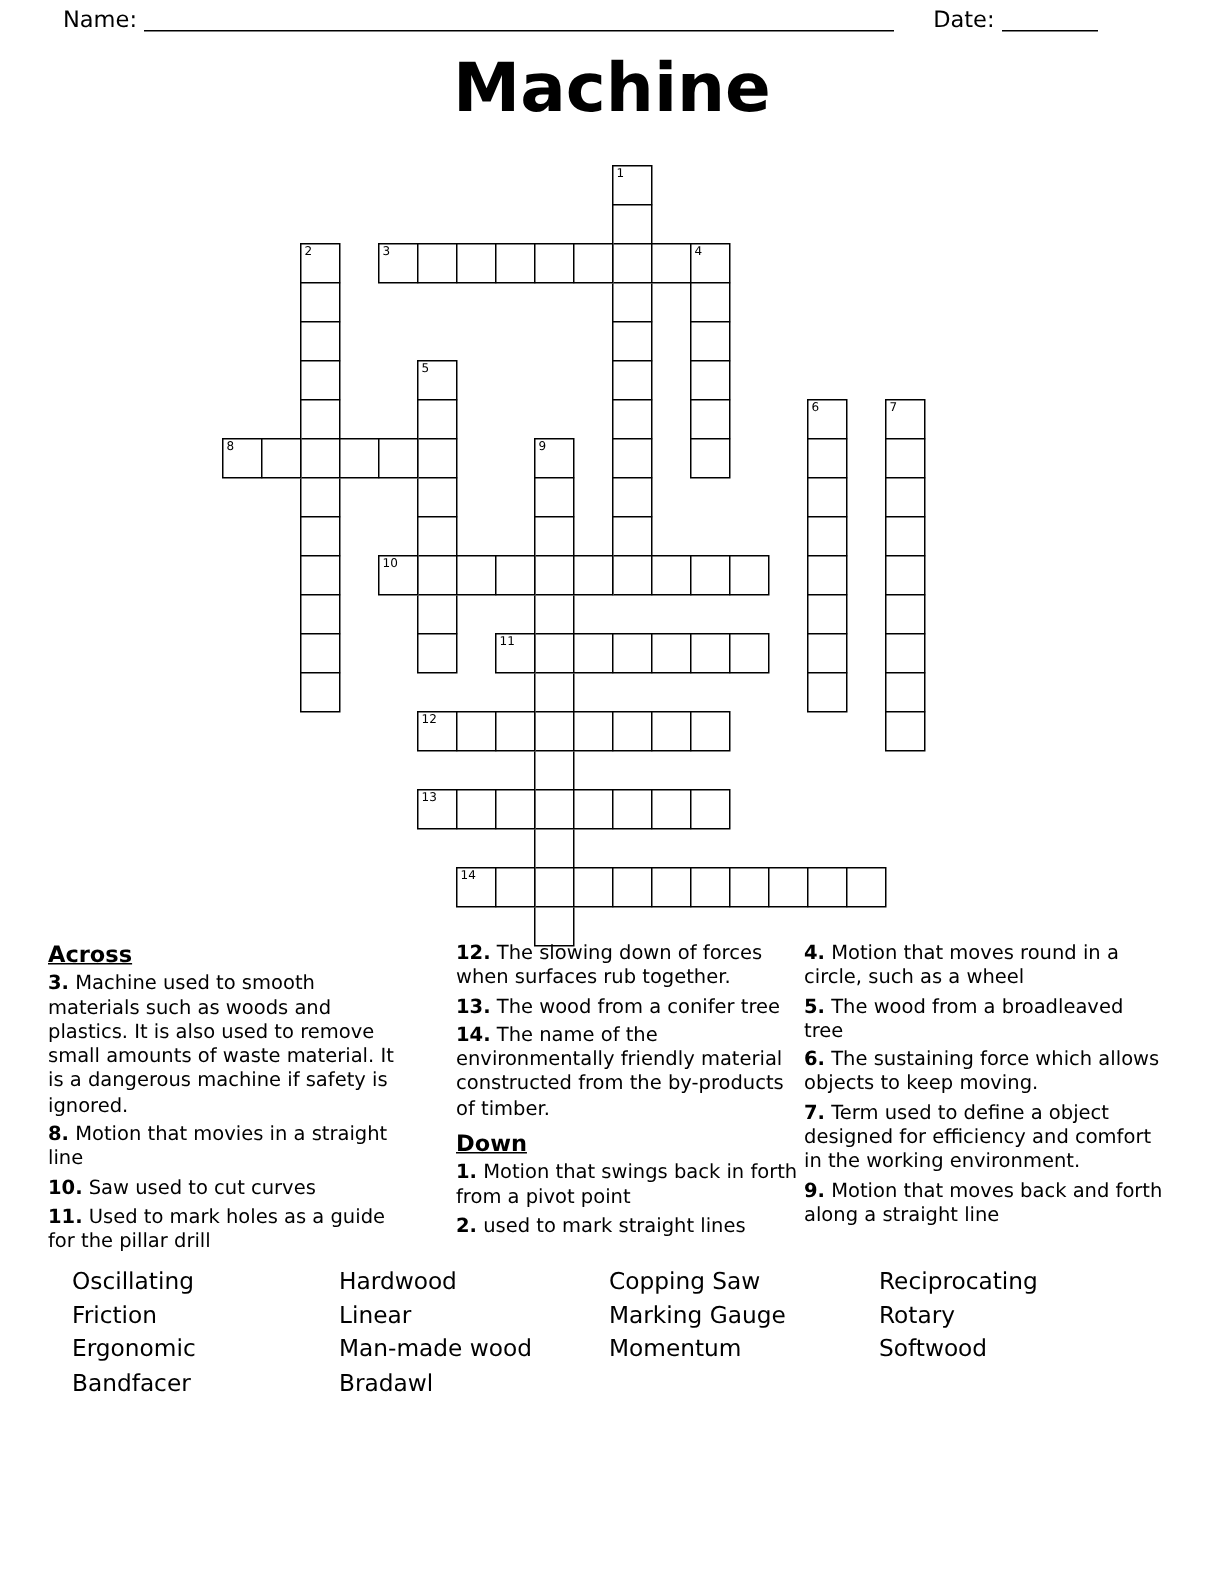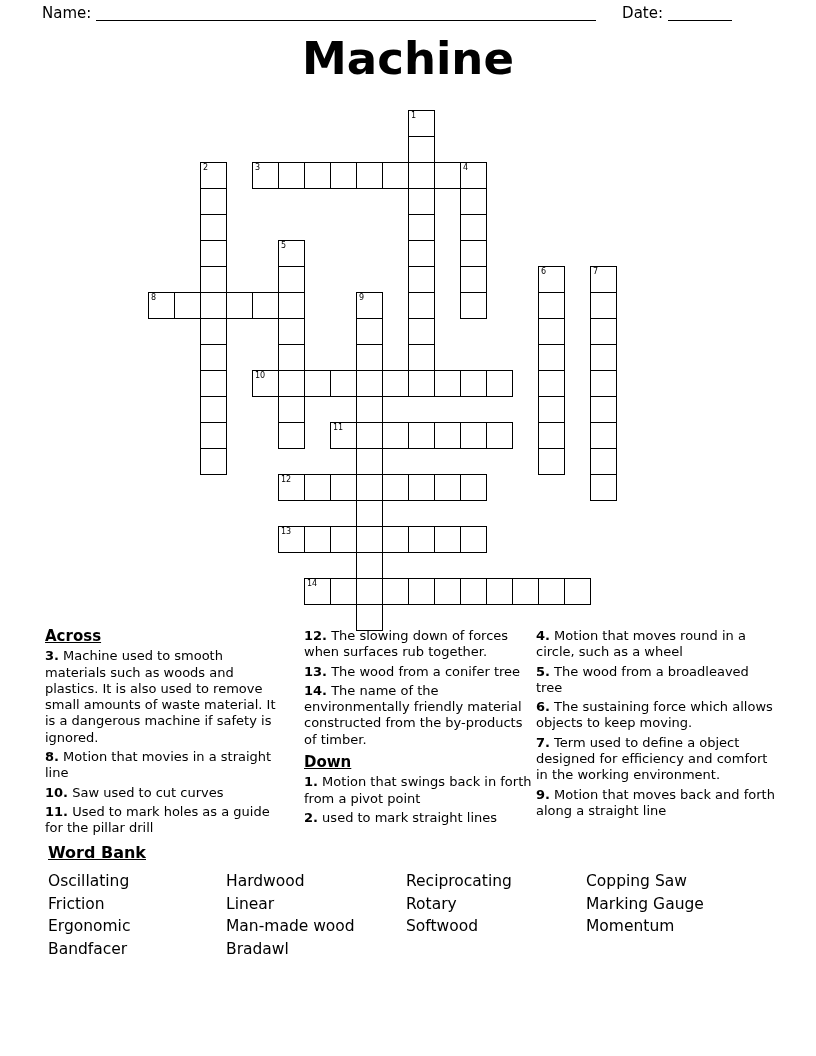--- a/index.html
+++ b/index.html
@@ -54,21 +54,21 @@
     line-height: 9px;
   }
 
   
   .clues-col {
     position: absolute;
     top: 628px;
     font-size: 13px;
     line-height: 16.3px;
   }
-  .col1 { left: 45px;  width: 240px; }
+  .col1 { left: 32px;  width: 240px; }
   .col2 { left: 304px; width: 228px; }
   .col3 { left: 536px; width: 240px; }
   .section-header {
     font-size: 15px;
     font-weight: bold;
     text-decoration: underline;
     margin: 0 0 4px 0;
   }
   .down-header { margin-top: 6px; }
   .clue { margin: 0 0 3px 0; }
@@ -276,40 +276,39 @@
     <div>
         <div class="clue"><span class="clue-num">4.</span> Motion that moves round in a circle, such as a wheel</div>
         <div class="clue"><span class="clue-num">5.</span> The wood from a broadleaved tree</div>
         <div class="clue"><span class="clue-num">6.</span> The sustaining force which allows objects to keep moving.</div>
         <div class="clue"><span class="clue-num">7.</span> Term used to define a object designed for efficiency and comfort in the working environment.</div>
         <div class="clue"><span class="clue-num">9.</span> Motion that moves back and forth along a straight line</div>
       </div>
   </div>
 
   <div class="word-bank">
-    <div class="wb-header">Word Bank</div>
     <div class="wb-columns">
         <div class="wb-col">
           <div class="wb-word">Oscillating</div>
           <div class="wb-word">Friction</div>
           <div class="wb-word">Ergonomic</div>
           <div class="wb-word">Bandfacer</div>
         </div>
         <div class="wb-col">
           <div class="wb-word">Hardwood</div>
           <div class="wb-word">Linear</div>
           <div class="wb-word">Man-made wood</div>
           <div class="wb-word">Bradawl</div>
         </div>
         <div class="wb-col">
+          <div class="wb-word">Copping Saw</div>
+          <div class="wb-word">Marking Gauge</div>
+          <div class="wb-word">Momentum</div>
+        </div>
+        <div class="wb-col">
           <div class="wb-word">Reciprocating</div>
           <div class="wb-word">Rotary</div>
           <div class="wb-word">Softwood</div>
         </div>
-        <div class="wb-col">
-          <div class="wb-word">Copping Saw</div>
-          <div class="wb-word">Marking Gauge</div>
-          <div class="wb-word">Momentum</div>
-        </div>
       </div>
   </div>
 
 </div>
 
 </body></html>

